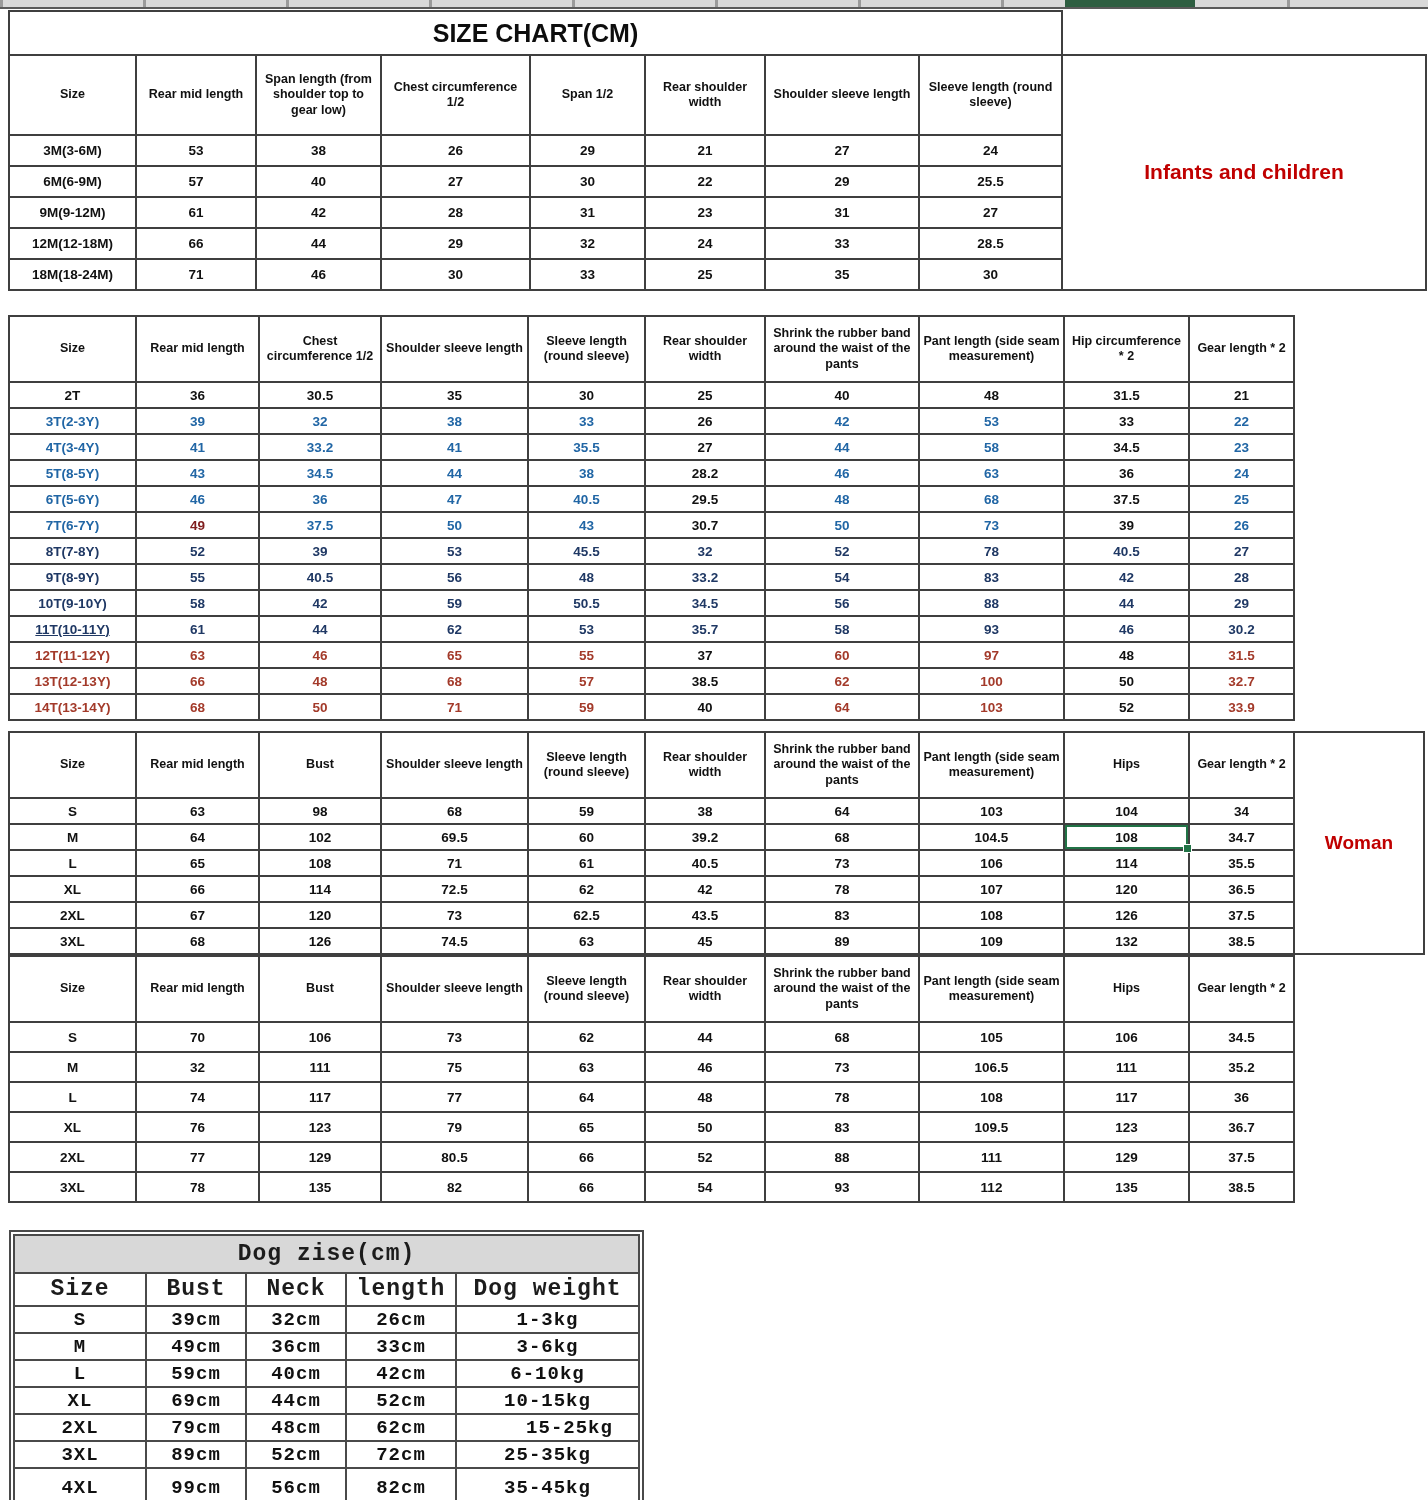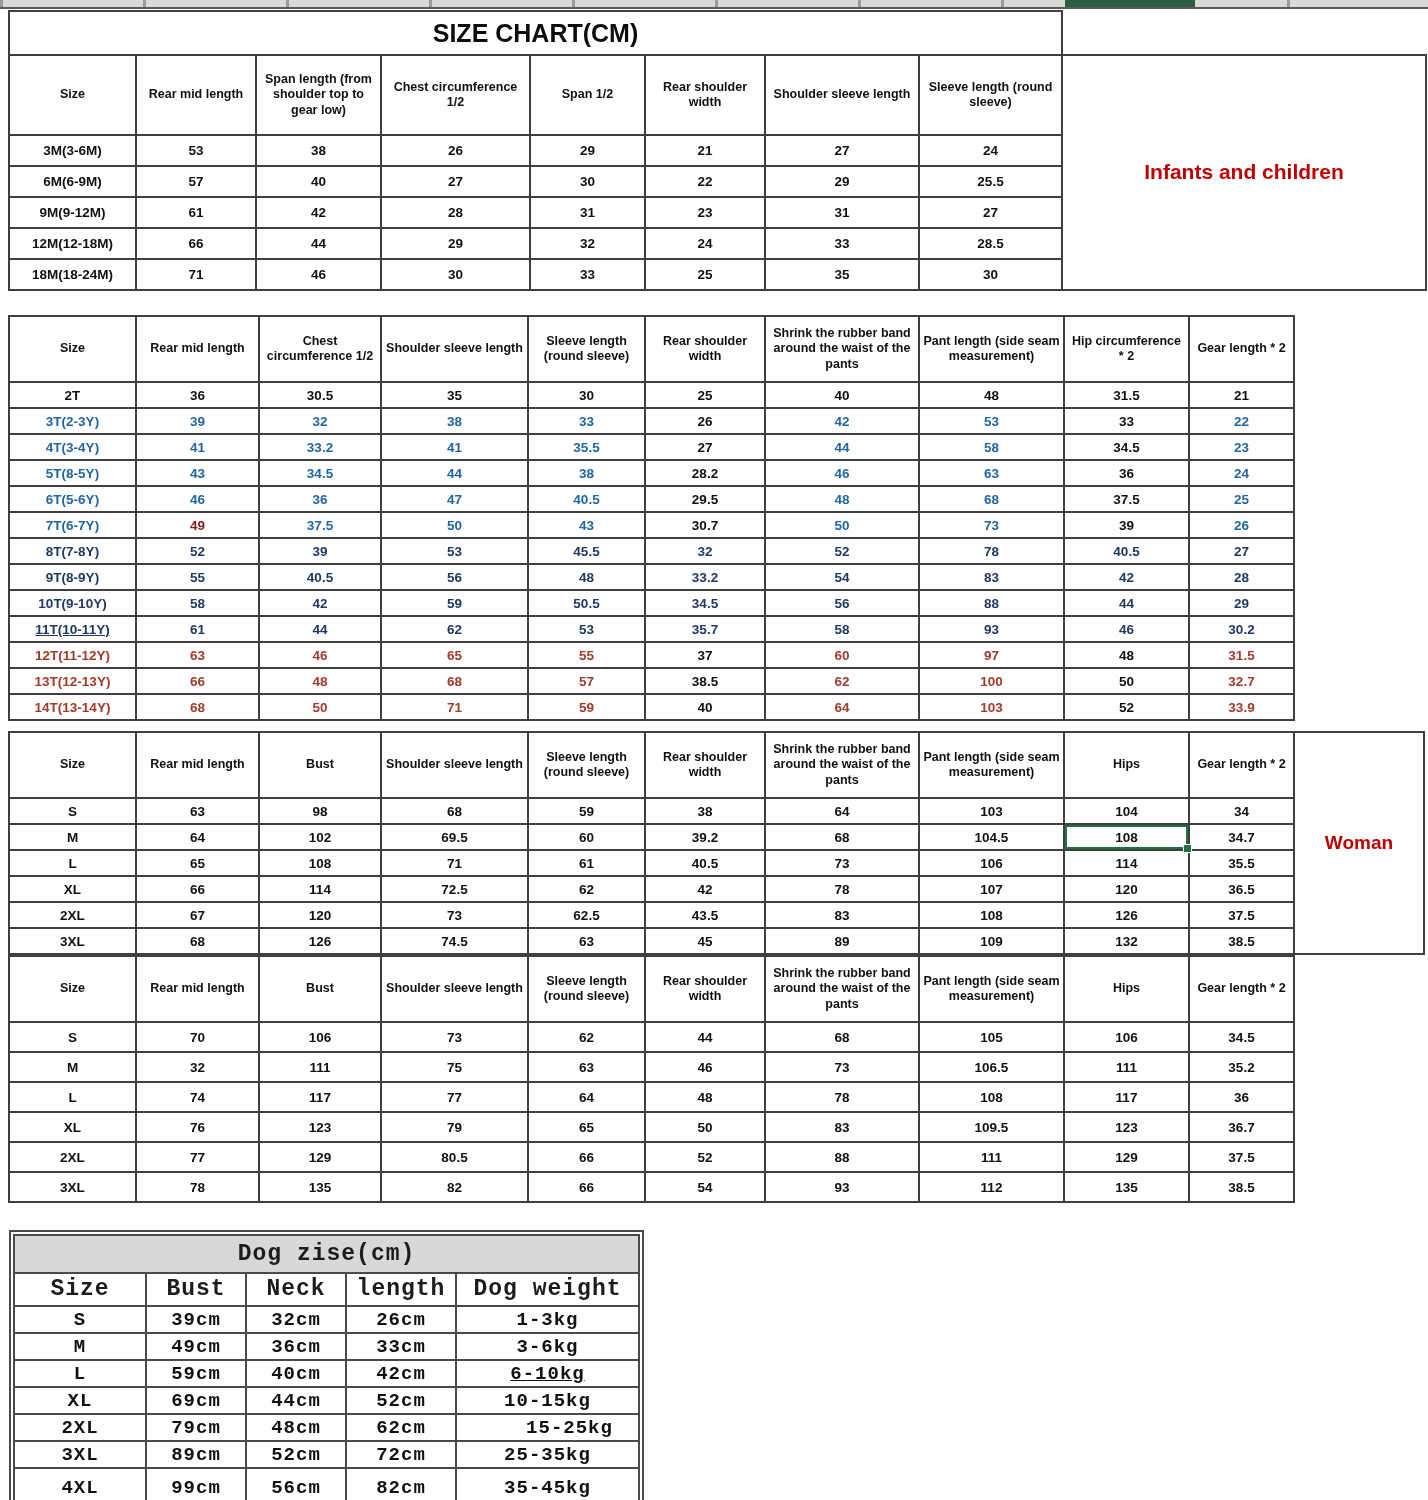--- a/index.html
+++ b/index.html
@@ -432,21 +432,21 @@
         <div class="c td" style="color: rgb(17, 17, 17);">1-3kg</div>
         <div class="c td" style="color: rgb(17, 17, 17);">M</div>
         <div class="c td" style="color: rgb(17, 17, 17);">49cm</div>
         <div class="c td" style="color: rgb(17, 17, 17);">36cm</div>
         <div class="c td" style="color: rgb(17, 17, 17);">33cm</div>
         <div class="c td" style="color: rgb(17, 17, 17);">3-6kg</div>
         <div class="c td" style="color: rgb(17, 17, 17);">L</div>
         <div class="c td" style="color: rgb(17, 17, 17);">59cm</div>
         <div class="c td" style="color: rgb(17, 17, 17);">40cm</div>
         <div class="c td" style="color: rgb(17, 17, 17);">42cm</div>
-        <div class="c td" style="color: rgb(17, 17, 17); text-decoration: underline;">6-10kg</div>
+        <div class="c td" style="color: rgb(17, 17, 17);">6-10kg</div>
         <div class="c td" style="color: rgb(17, 17, 17);">XL</div>
         <div class="c td" style="color: rgb(17, 17, 17);">69cm</div>
         <div class="c td" style="color: rgb(17, 17, 17);">44cm</div>
         <div class="c td" style="color: rgb(17, 17, 17);">52cm</div>
         <div class="c td" style="color: rgb(17, 17, 17);">10-15kg</div>
         <div class="c td" style="color: rgb(17, 17, 17);">2XL</div>
         <div class="c td" style="color: rgb(17, 17, 17);">79cm</div>
         <div class="c td" style="color: rgb(17, 17, 17);">48cm</div>
         <div class="c td" style="color: rgb(17, 17, 17);">62cm</div>
         <div class="c td" style="color: rgb(17, 17, 17); padding-left: 44px;">15-25kg</div>

